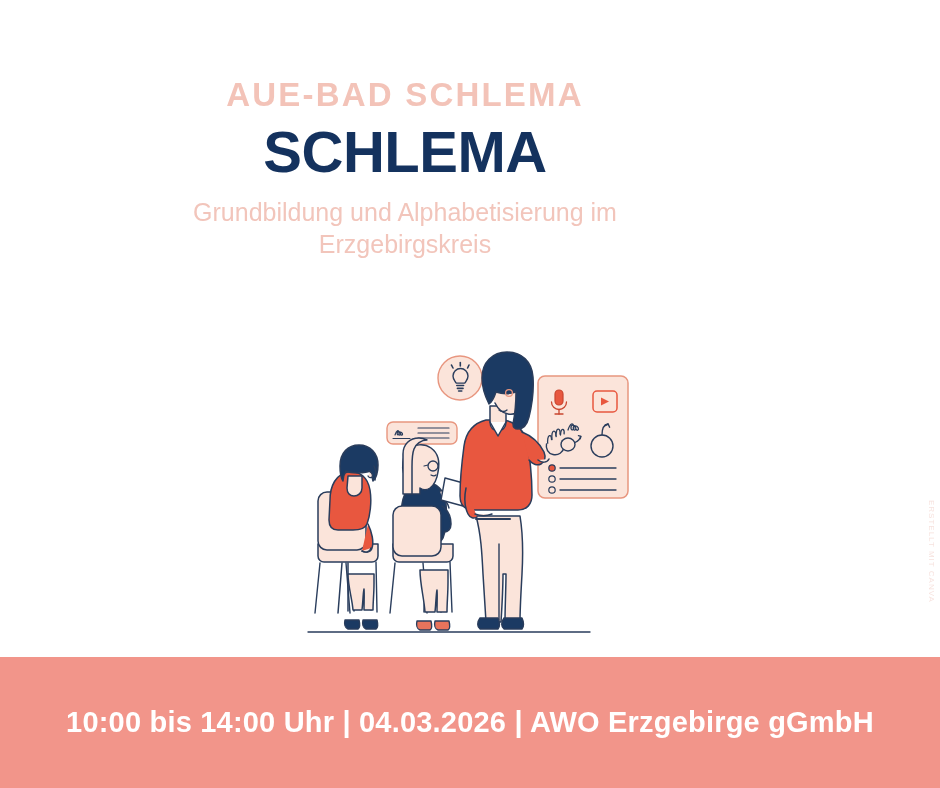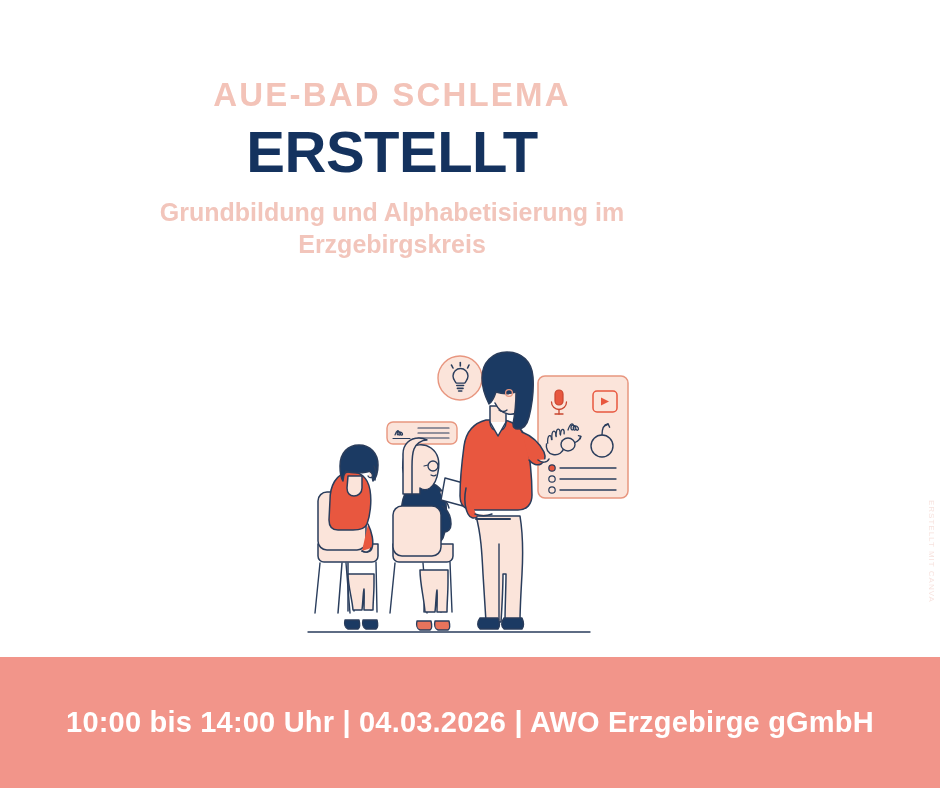--- a/index.html
+++ b/index.html
@@ -20,20 +20,21 @@
     margin: 0 auto;
   }
 
   
   .header {
     position: absolute;
     top: 78px;
     left: 0;
     width: 784px;
     text-align: center;
+    padding-left: 13px;
   }
   .eyebrow {
     font-family: "Liberation Sans", sans-serif;
     font-weight: bold;
     font-size: 33px;
     letter-spacing: 2.2px;
     color: #F3C3B8;
     line-height: 1.05;
     margin: 0;
   }
@@ -53,21 +54,21 @@
   .gender-star {
     display: inline-block;
     font-size: 44px;
     vertical-align: 14px;
     letter-spacing: -2px;
   }
   .subtitle {
     margin: 14px auto 16px auto;
     width: 600px;
     font-family: "Liberation Sans", sans-serif;
-    font-weight: bold;
+    font-weight: normal;
     font-size: 25px;
     color: #F2C5BB;
     line-height: 1.28;
   }
 
   
   .illustration {
     position: absolute;
     left: 290px;
     top: 348px;
@@ -117,21 +118,21 @@
 </style>
 </head>
 <body>
 
 <div class="poster">
 
   <div class="header">
     <div class="eyebrow">AUE-BAD SCHLEMA</div>
 
     <div class="title-wrap">
-      <div class="title-line">ERSTELLT</div>
+      <div class="title-line">SCHLEMA</div>
     </div>
 
     <div class="subtitle">Grundbildung und Alphabetisierung im Erzgebirgskreis</div>
   </div>
 
   <div class="illustration">
     <svg viewBox="0 0 360 300" xmlns="http://www.w3.org/2000/svg">
       <g fill="none" stroke="#2A3D5C" stroke-width="1.6" stroke-linecap="round" stroke-linejoin="round">
 
         <line x1="18" y1="284" x2="300" y2="284" stroke="#2A3D5C" stroke-width="1.4"></line>

